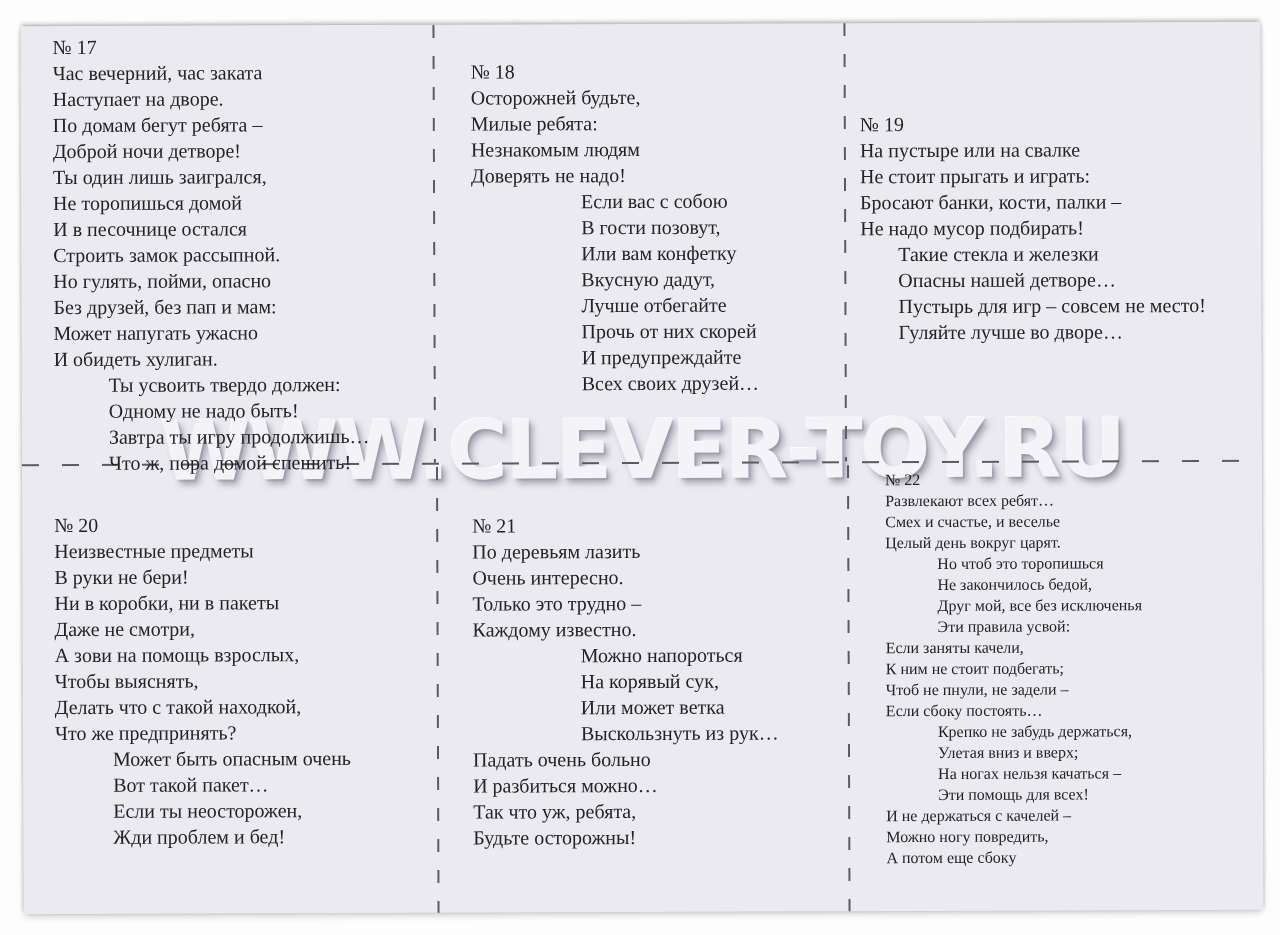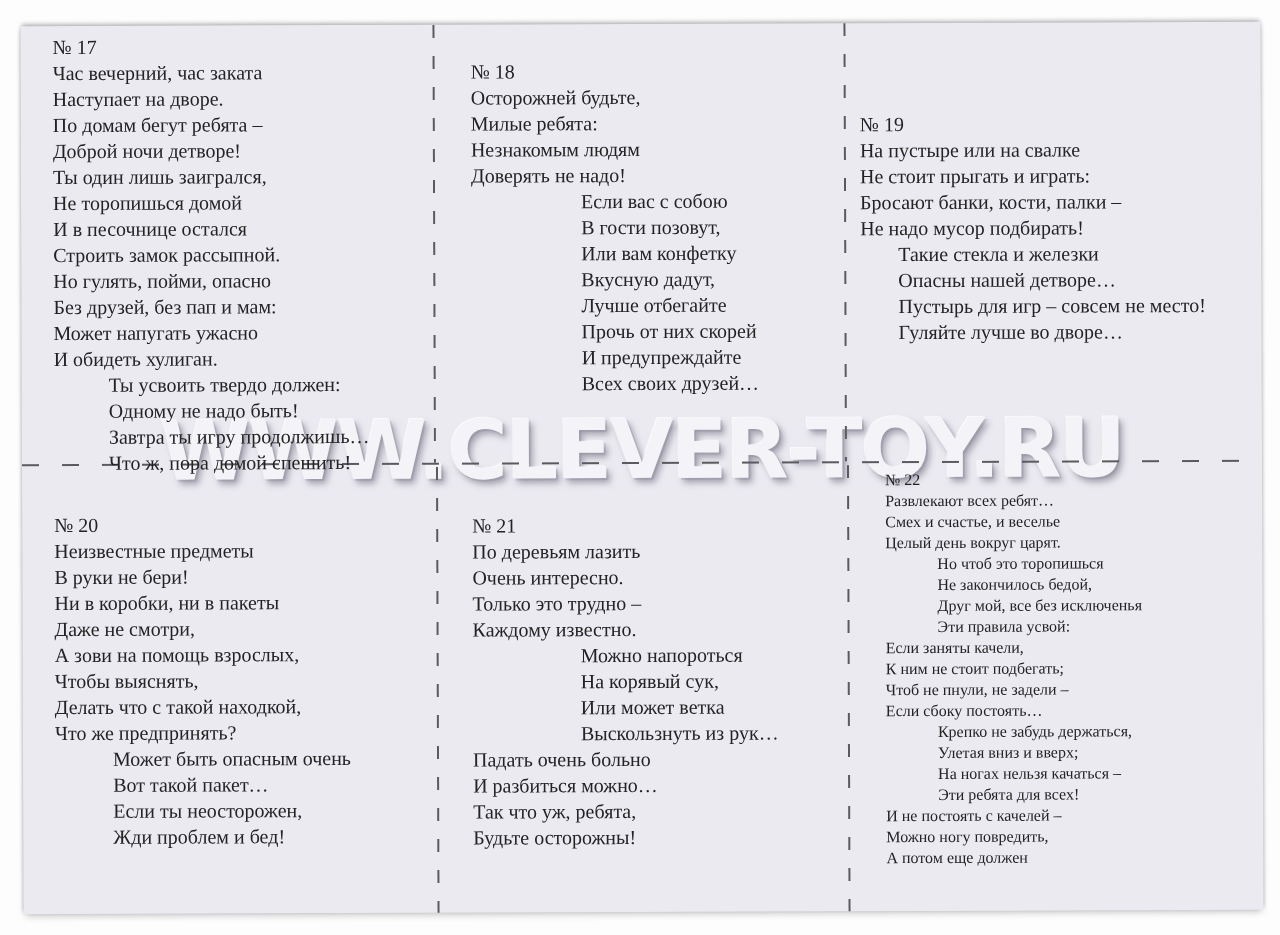--- a/index.html
+++ b/index.html
@@ -184,21 +184,21 @@
           <div class="line indent">Не закончилось бедой,</div>
           <div class="line indent">Друг мой, все без исключенья</div>
           <div class="line indent">Эти правила усвой:</div>
           <div class="line">Если заняты качели,</div>
           <div class="line">К ним не стоит подбегать;</div>
           <div class="line">Чтоб не пнули, не задели –</div>
           <div class="line">Если сбоку постоять…</div>
           <div class="line indent">Крепко не забудь держаться,</div>
           <div class="line indent">Улетая вниз и вверх;</div>
           <div class="line indent">На ногах нельзя качаться –</div>
-          <div class="line indent">Эти ребята для всех!</div>
-          <div class="line">И не постоять с качелей –</div>
+          <div class="line indent">Эти помощь для всех!</div>
+          <div class="line">И не держаться с качелей –</div>
           <div class="line">Можно ногу повредить,</div>
-          <div class="line">А потом еще должен</div>
+          <div class="line">А потом еще сбоку</div>
         </div>
     </div>
 
   </div>
 </div>
 
 </body></html>

